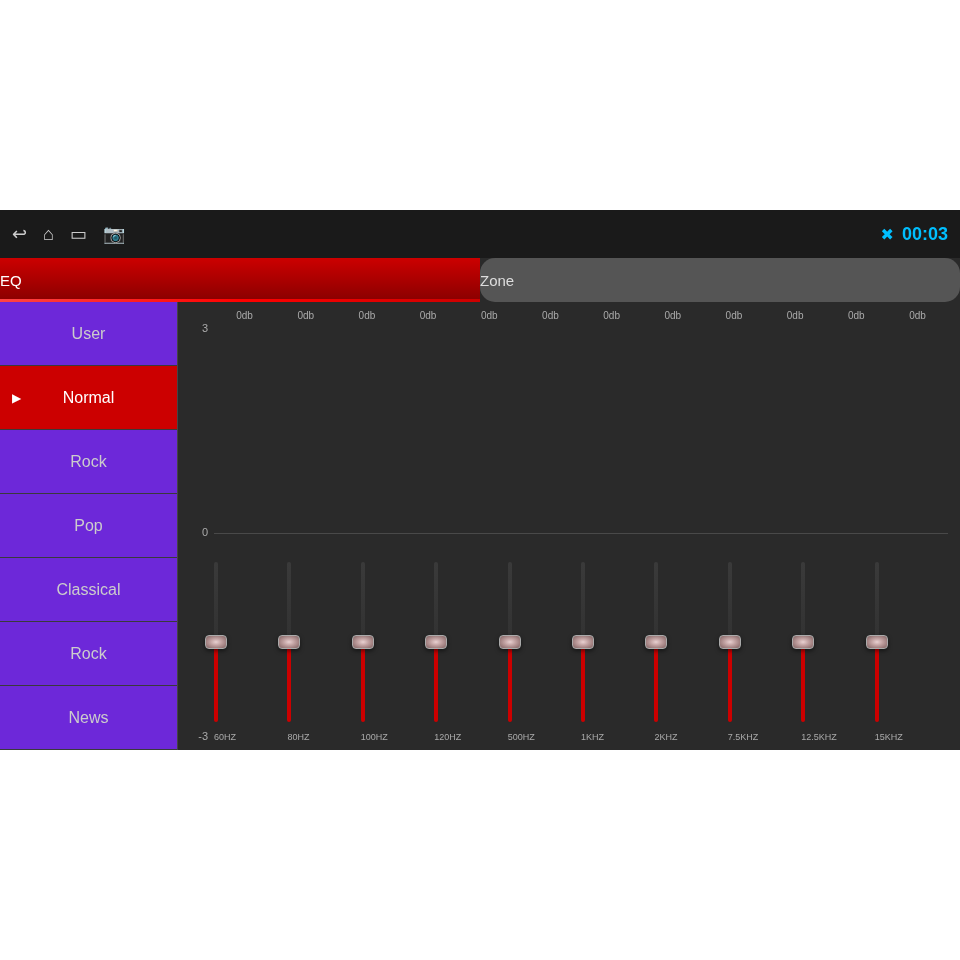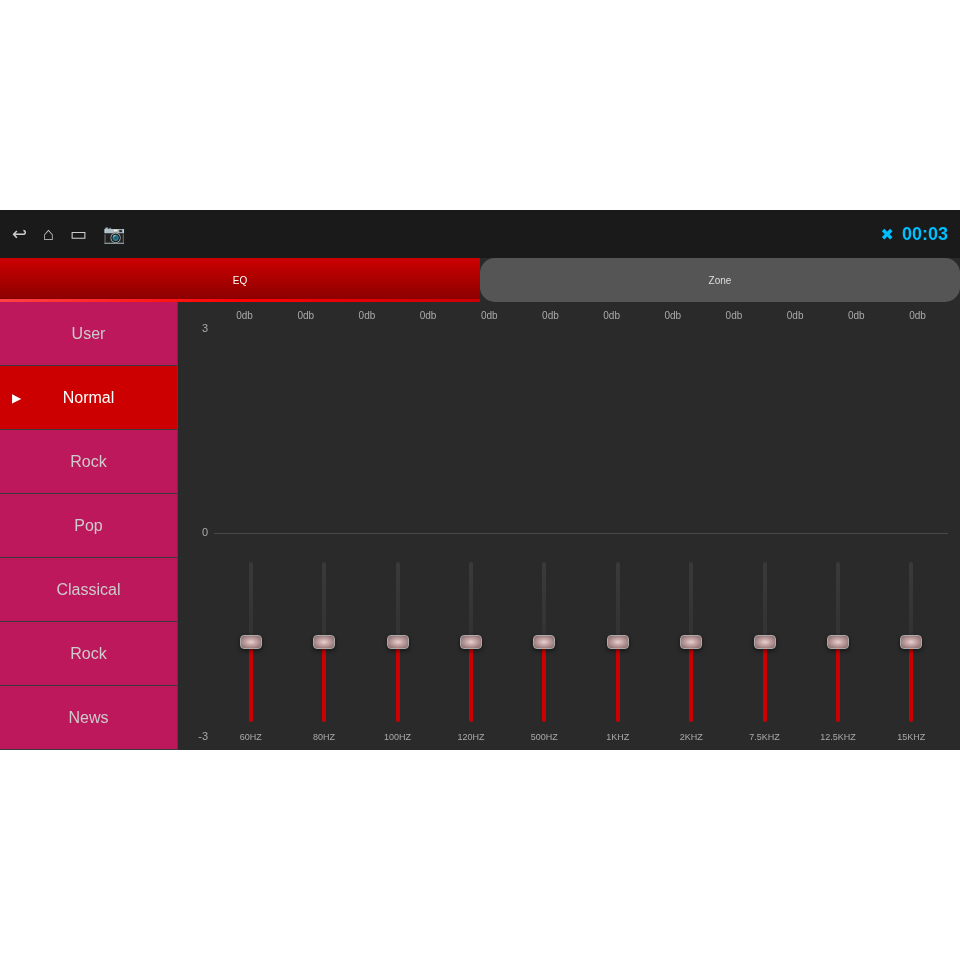--- a/index.html
+++ b/index.html
@@ -57,23 +57,22 @@
     
     .tab-bar {
       width: 100%;
       height: 44px;
       display: flex;
     }
     .tab {
       flex: 1;
       display: flex;
       align-items: center;
-      justify-content: center;
       cursor: pointer;
-      font-size: 10px;
+      font-size: 15px;
       font-weight: 500;
     }
     .tab-eq {
       background: linear-gradient(to bottom, #cc0000, #880000);
       color: #fff;
       position: relative;
     }
     .tab-eq::after {
       content: '';
       position: absolute;
@@ -89,21 +88,21 @@
       border-radius: 15px;
     }
     
     .main-content {
       display: flex;
       height: calc(540px - 48px - 44px);
     }
     
     .sidebar {
       width: 178px;
-      background: #be185d;
+      background: #6d28d9;
       display: flex;
       flex-direction: column;
       border-right: 1px solid #444;
     }
     .sidebar-item {
       flex: 1;
       display: flex;
       align-items: center;
       justify-content: center;
       color: #ccc;
@@ -179,21 +178,20 @@
       left: 0; right: 0;
       top: 50%;
       height: 1px;
       background: rgba(255,255,255,0.15);
       z-index: 1;
     }
     .slider-col {
       flex: 1;
       display: flex;
       flex-direction: column;
-      align-items: center;
       justify-content: flex-end;
       padding-bottom: 20px;
       position: relative;
     }
     .slider-track {
       width: 4px;
       height: 160px;
       background: linear-gradient(to bottom, #3a3a3a, #2a2a2a);
       border-radius: 2px;
       position: relative;

